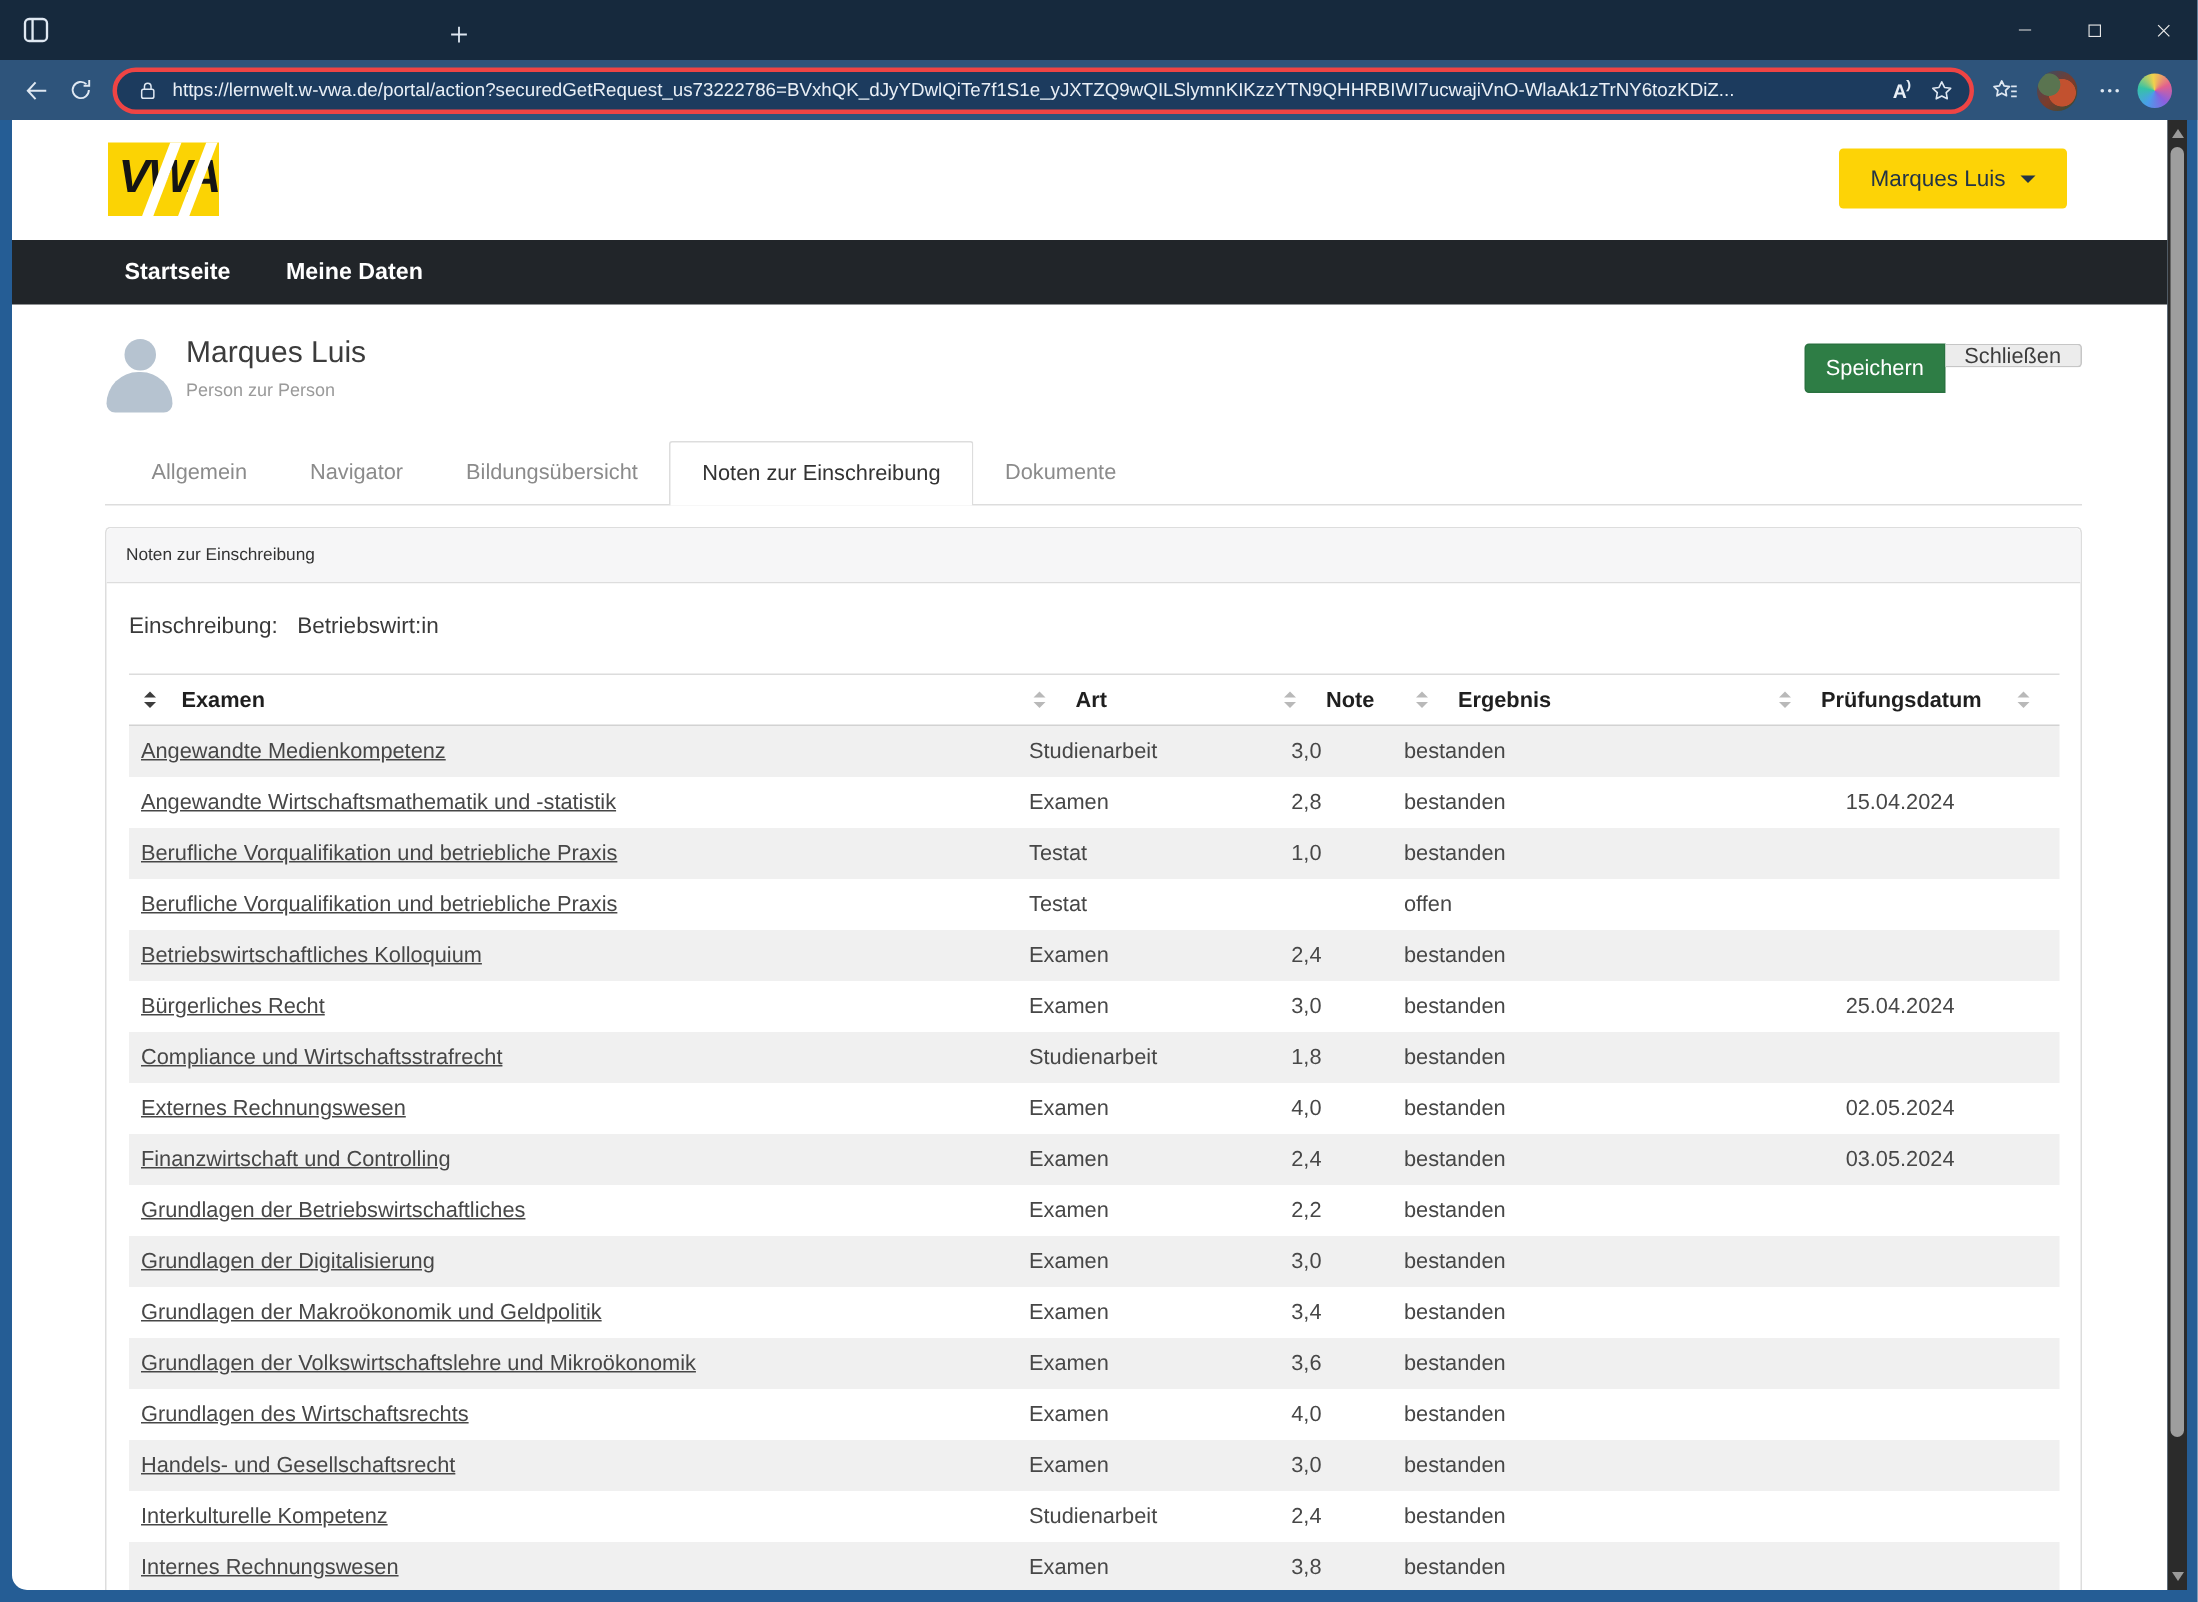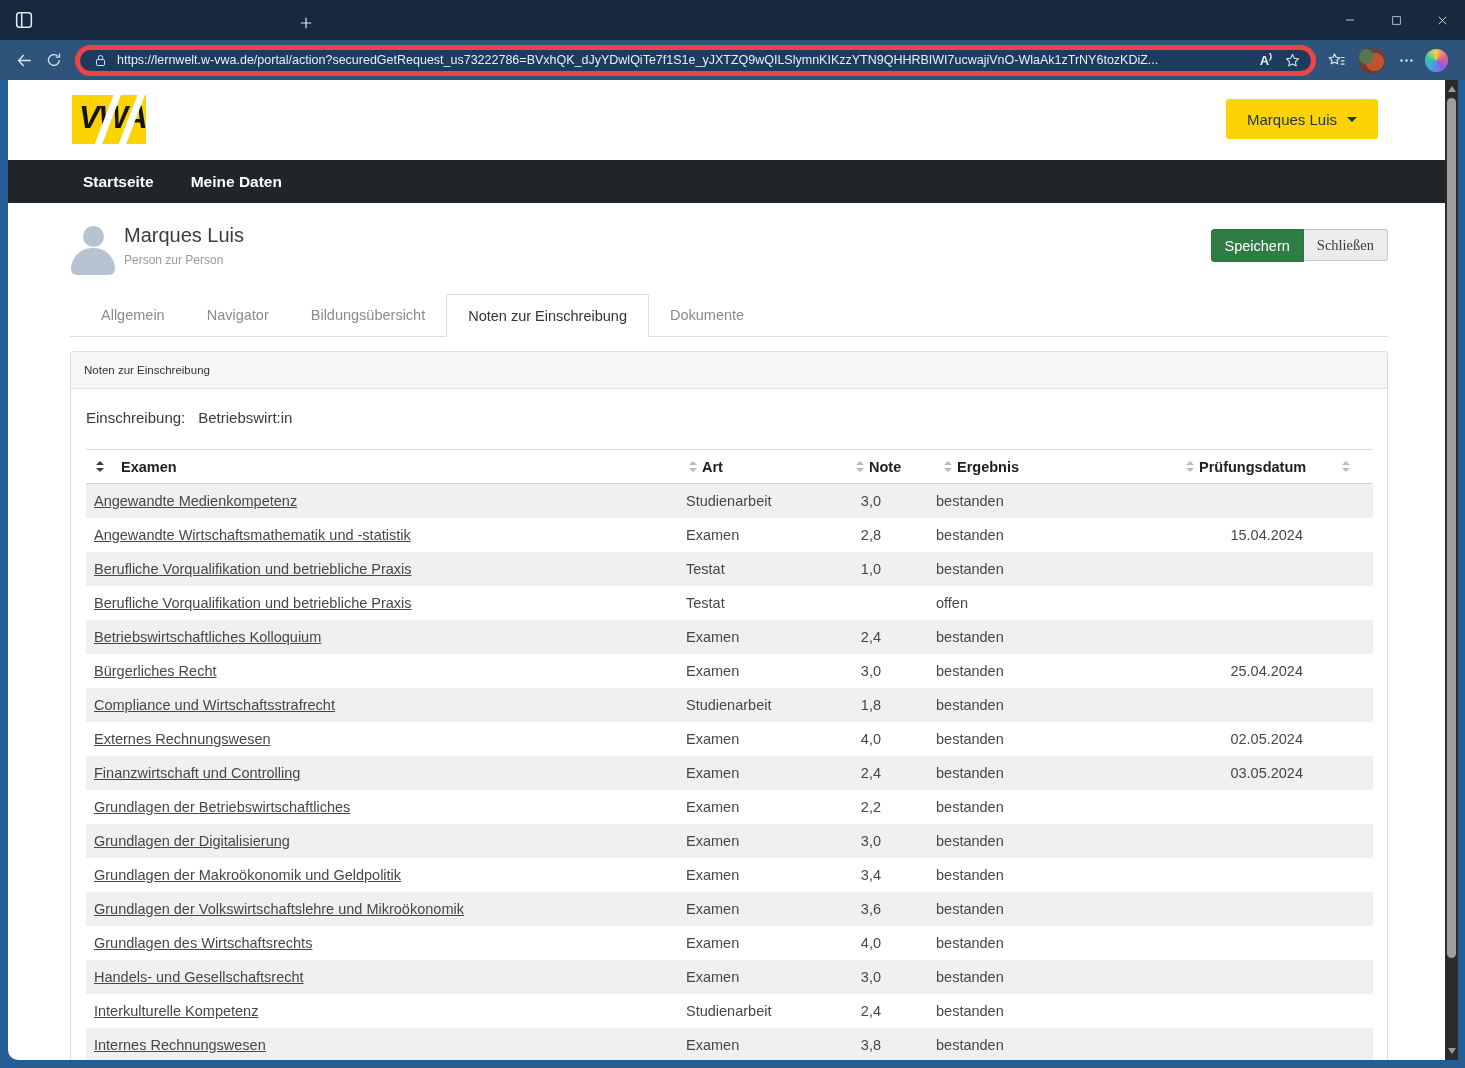--- a/index.html
+++ b/index.html
@@ -12,21 +12,21 @@
   .browser-tab { position:absolute; left:52px; bottom:0; width:233px; height:33px; background:#2e547b; border-radius:9px 9px 0 0; display:flex; align-items:center; padding:0 9px; }
   .favicon { width:17px; height:17px; background:#fbd304; color:#121212; font-size:7px; font-weight:bold; font-style:italic; display:flex; align-items:center; justify-content:center; flex:none; }
   .tab-title { color:#e9eff6; font-size:12px; margin-left:9px; flex:1; white-space:nowrap; overflow:hidden; }
   .icon-btn { display:flex; align-items:center; justify-content:center; }
   .newtab-btn { position:absolute; left:296px; top:13px; width:20px; height:20px; }
   .win-controls { position:absolute; right:0; top:0; display:flex; height:40px; }
   .win-btn { width:46px; height:40px; display:flex; align-items:center; justify-content:center; }
 
   .toolbar { height:40px; background:#2e547b; display:flex; align-items:center; padding:0 9px; }
   .tb-btn { width:30px; height:30px; flex:none; display:flex; align-items:center; justify-content:center; border-radius:4px; }
-  .url-bar { flex:1; height:31px; min-width:0; border-radius:16px; background:#1c3b5e; border:5px solid #ef4444; display:flex; align-items:center; padding:0 6px 0 13px; margin:0 6px; }
+  .url-bar { flex:1; height:31px; min-width:0; border-radius:16px; background:#1c3b5e; border:3px solid #ef4444; display:flex; align-items:center; padding:0 6px 0 13px; margin:0 6px; }
   .url-text { flex:1; min-width:0; color:#e9eff6; font-size:12.5px; white-space:nowrap; overflow:hidden; }
   .pill-btn { width:26px; height:26px; flex:none; display:flex; align-items:center; justify-content:center; }
   .ra-label { color:#e9eff6; font-size:13px; font-weight:bold; }
   .avatar-btn { width:27px; height:27px; border-radius:50%; flex:none; margin:0 6px;
     background:
       radial-gradient(circle at 30% 35%, #5a7450 0 28%, transparent 30%),
       radial-gradient(circle at 62% 55%, #c2512f 0 40%, transparent 42%),
       linear-gradient(140deg,#31506d,#7c3b2a 55%,#27513c); }
   .copilot-btn { width:23px; height:23px; border-radius:50%; flex:none; margin:0 8px 0 4px;
     background: conic-gradient(from 210deg, #4a9eeb, #35c3a5, #f2d24b, #e2618e, #8a5fe0, #4a9eeb); }
@@ -57,35 +57,35 @@
 
   .person-row { margin-top:21px; display:flex; align-items:flex-start; }
   .person-avatar { width:46px; height:53px; flex:none; }
   .pa-head { width:21px; height:21px; border-radius:50%; background:#b6c3d0; margin:2px auto 0; }
   .pa-body { width:44px; height:27px; background:#b6c3d0; border-radius:22px 22px 6px 6px; margin:1px auto 0; }
   .person-info { margin-left:8px; }
   .person-name { font-size:20px; color:#3c3c3c; }
   .person-sub { font-size:12px; color:#9a9a9a; margin-top:6px; }
   .action-buttons { margin-left:auto; display:flex; margin-top:5px; }
   .btn-save { height:33px; padding:0 13px; background:#2e7d45; color:#fff; font-size:14.5px; font-family:inherit; border:1px solid #2a7240; border-radius:3px 0 0 3px; cursor:pointer; }
-  .btn-close { height:32px; padding:0 13px; background:#ececec; color:#3c3c3c; font-size:14.5px; font-family:Liberation Serif, serif; border:1px solid #c6c6c6; border-left:none; border-radius:0 3px 3px 0; cursor:pointer; }
+  .btn-close { height:16px; padding:0 13px; background:#ececec; color:#3c3c3c; font-size:14.5px; font-family:Liberation Sans, sans-serif; border:1px solid #c6c6c6; border-left:none; border-radius:0 3px 3px 0; cursor:pointer; }
 
   .tabs-bar { margin-top:17px; display:flex; border-bottom:1px solid #ddd; padding-left:10px; }
   .tab-item { padding:13px 21px 12px; font-size:14.5px; color:#8b8b8b; cursor:pointer; }
   .tab-item.active { color:#333; background:#fff; border:1px solid #ddd; border-bottom:none; margin-bottom:-1px; padding-bottom:13px; border-radius:2px 2px 0 0; }
 
   .panel { margin-top:14px; border:1px solid #ddd; border-bottom:none; border-radius:4px 4px 0 0; }
   .panel-head { background:#f6f6f7; border-bottom:1px solid #ddd; padding:12px 13px; font-size:11.5px; color:#333; border-radius:4px 4px 0 0; }
   .panel-body { padding:20px 14px 0 15px; }
   .enroll { font-size:15px; color:#3a3a3a; display:flex; gap:13px; }
 
   .gtable { margin-top:23px; }
   .t-row { display:grid; grid-template-columns:600px 170px 80px 245px 1fr 55px; align-items:center; min-height:34px; font-size:14.5px; color:#474747; }
   .t-head .t-row { font-weight:bold; color:#1f1f1f; border-top:1px solid #dcdcdc; border-bottom:1px solid #d2d2d2; min-height:35px; }
-  .h-cell { display:flex; align-items:center; gap:5px; cursor:pointer; }
+  .h-cell { display:flex; align-items:center; gap:20px; cursor:pointer; }
   .h-c1 { padding-left:10px; gap:17px; }
   .h-c2 { padding-left:3px; }
   .h-c4 { padding-left:8px; }
   .h-c5 { padding-left:5px; }
   .h-c6 { justify-content:center; }
   .t-body .t-row:nth-child(odd) { background:#f0f0f0; }
   .c1 { padding-left:8px;text-decoration:underline; }
   .c3 { text-align:right; padding-right:55px; }
   .c5 { text-align:right; padding-right:15px; }
 

